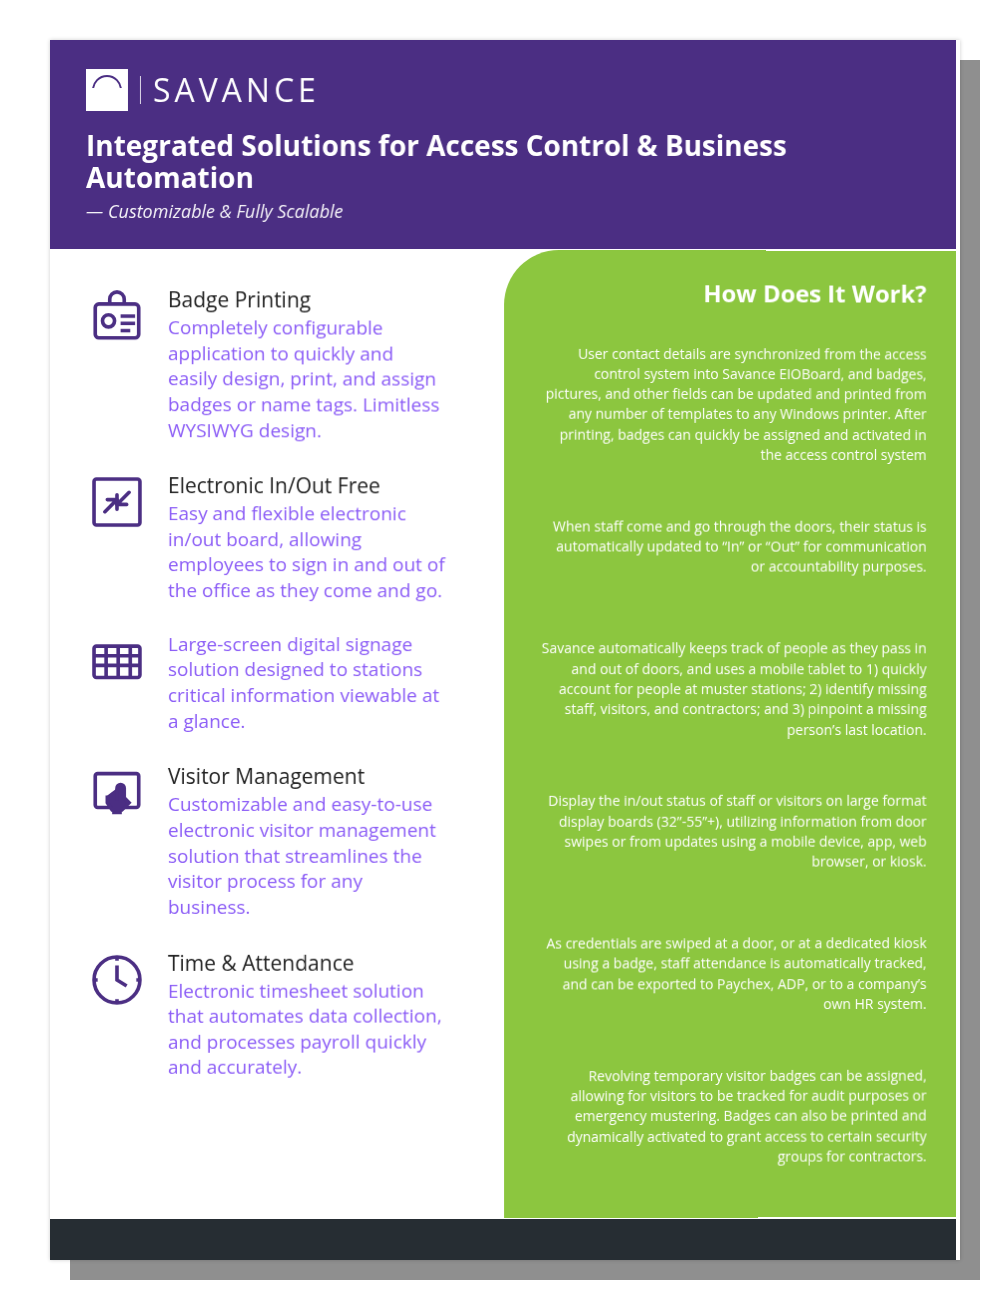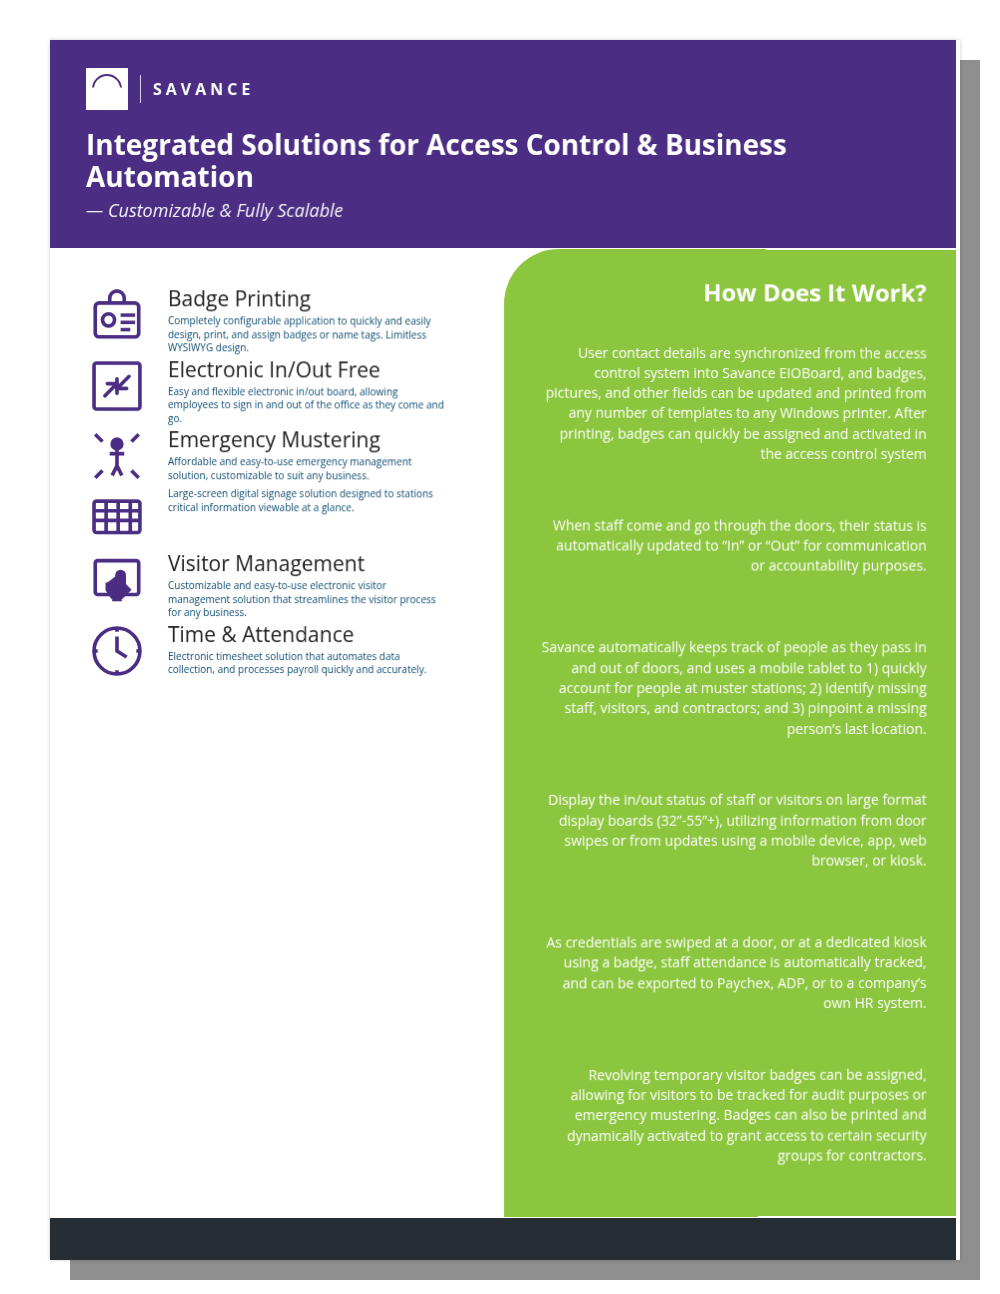--- a/index.html
+++ b/index.html
@@ -40,43 +40,43 @@
   }
   .logo-mark {
     width: 42px; height: 42px; background: #fff; position: relative;
   }
   .logo-mark::after {
     content: ""; position: absolute; inset: 6px;
     border: 2px solid #4b2e83; border-radius: 50%;
     clip-path: polygon(0 0,100% 0,100% 45%,0 45%);
   }
   .logo-sep { width: 1px; height: 28px; background: #fff; opacity: .8; }
-  .logo-text { font-size: 16px; letter-spacing: 4px; font-weight: 700; }
+  .logo-text { font-size: 32px; letter-spacing: 4px; font-weight: 400; }
   .title { font-size: 28px; font-weight: 700; line-height: 1.15; }
   .subtitle { font-style: italic; font-size: 18px; margin-top: 6px; opacity: .95; }
   .subtitle::before { content: "— "; }
   .body {
     position: relative;
     display: flex;
     min-height: 970px;
   }
   .left {
     width: 50%;
     padding: 36px 4px 30px 36px;
-    display: flex; flex-direction: column; 
+    display: flex; flex-direction: column; gap: 28px;
   }
   .feature { display: flex; gap: 20px; align-items: flex-start; }
   .ficon {
     width: 62px; height: 62px; flex: 0 0 62px;
     color: #4b2e83;
     display: flex; align-items: center; justify-content: center;
   }
   .ficon svg { width: 58px; height: 58px; stroke: #4b2e83; fill: none; stroke-width: 3; }
   .ftitle { font-size: 21px; font-weight: 400; color: #222; margin-bottom: 2px; }
-  .fdesc { font-size: 10px; color: #0c4a6e; line-height: 1.35; max-width: 280px; }
+  .fdesc { font-size: 19px; color: #8b5cf6; line-height: 1.35; max-width: 280px; }
   .right {
     width: 50%;
     background: #8cc63f;
     color: #fff;
     padding: 26px 30px 30px 30px;
     border-top-left-radius: 55px;
     display: flex; flex-direction: column;
   }
   .right-title {
     font-size: 24px; font-weight: 700; text-align: right;
@@ -143,35 +143,20 @@
               <path d="M14 32l10-10m0 0H16m8 0v8" stroke-linecap="round"></path>
               <path d="M34 16l-10 10m0 0h8m-8 0v-8" stroke-linecap="round"></path>
             </svg>
         </div>
         <div>
           <div class="ftitle">Electronic In/Out Free</div>
           <div class="fdesc">Easy and flexible electronic in/out board, allowing employees to sign in and out of the office as they come and go.</div>
         </div>
       </div>
 
-      <div class="feature">
-        <div class="ficon">
-          <svg viewBox="0 0 48 48">
-              <circle cx="24" cy="14" r="4" fill="#4b2e83"></circle>
-              <path d="M24 18v14m-4 8l4-8 4 8M18 22h12" stroke="#4b2e83" fill="none"></path>
-              <g stroke="#4b2e83">
-                <path d="M6 6l6 6M42 6l-6 6M6 42l6-6M42 42l-6-6"></path>
-              </g>
-            </svg>
-        </div>
-        <div>
-          <div class="ftitle">Emergency Mustering</div>
-          <div class="fdesc">Affordable and easy-to-use emergency management solution, customizable to suit any business.</div>
-        </div>
-      </div>
 
       <div class="feature">
         <div class="ficon">
           <svg viewBox="0 0 48 48">
               <rect x="5" y="10" width="38" height="26" rx="2"></rect>
               <path d="M5 18h38M5 26h38M15 10v26M25 10v26M35 10v26"></path>
             </svg>
         </div>
         <div>
           <div class="fdesc">Large-screen digital signage solution designed to stations critical information viewable at a glance.</div>

